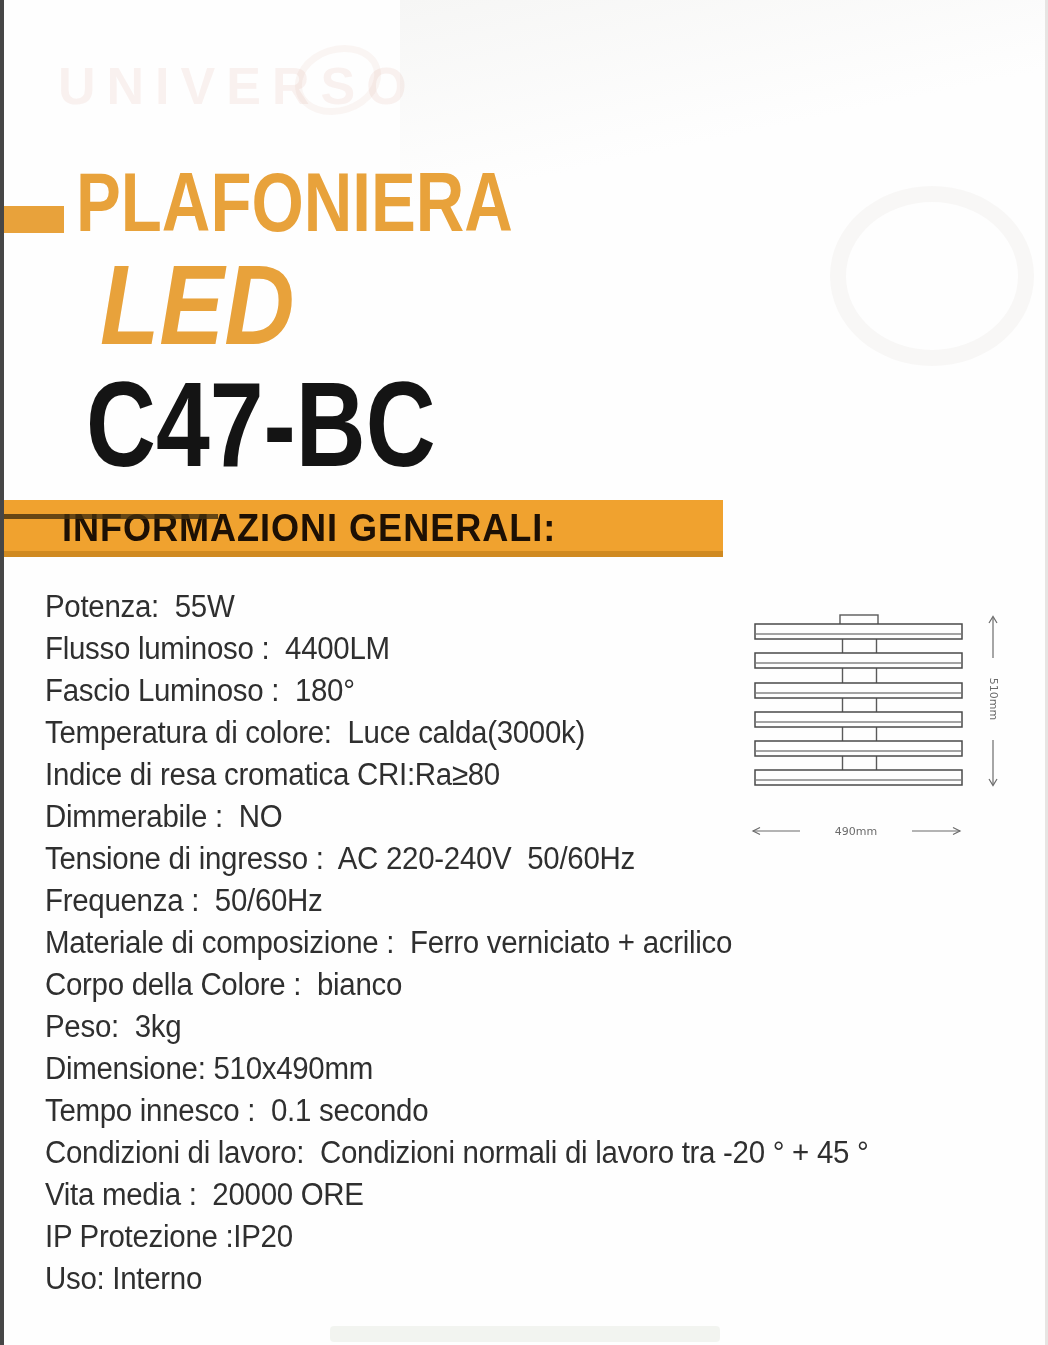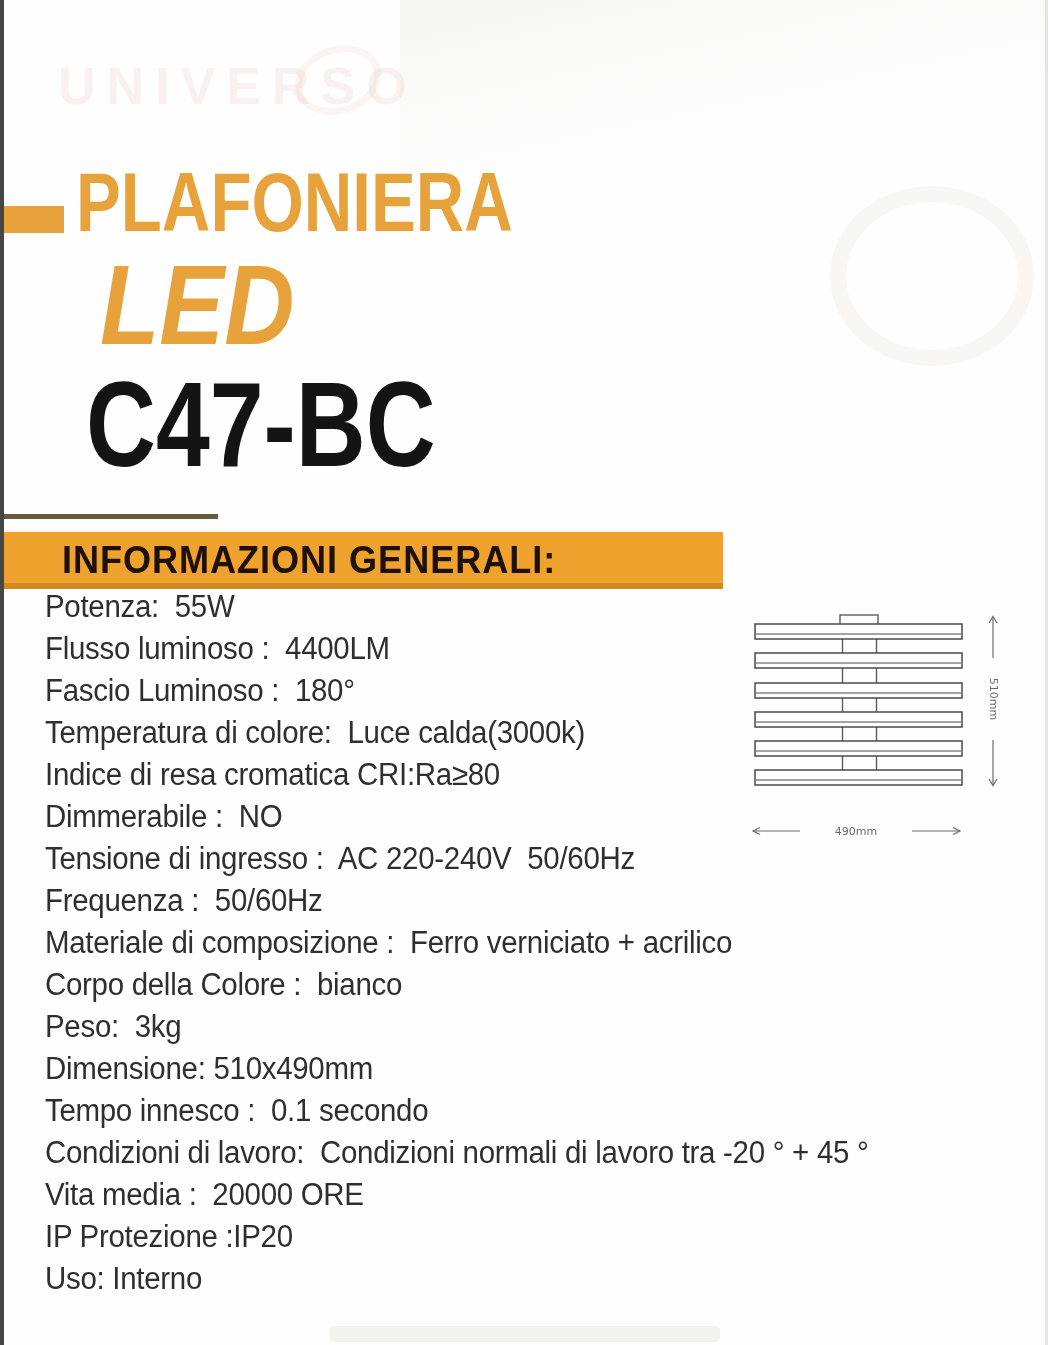--- a/index.html
+++ b/index.html
@@ -52,21 +52,21 @@
     transform:scaleX(.86);transform-origin:left top;white-space:nowrap;
   }
   .t3{
     position:absolute;left:86px;top:364px;
     font-size:121px;font-weight:bold;line-height:1;
     color:#141414;
     transform:scaleX(.80);transform-origin:left top;white-space:nowrap;
   }
   
   .banner{
-    position:absolute;left:4px;top:532px;width:719px;height:57px;
+    position:absolute;left:4px;top:500px;width:719px;height:57px;
     background:var(--banner,#F0A22F);
     box-shadow:inset 0 -6px 0 rgba(150,95,10,0.35);
     display:flex;align-items:center;
   }
   .banner-text{
     margin-left:58px;
     font-size:38px;font-weight:bold;letter-spacing:1px;
     color:#1d1004;
     transform:scaleX(.95);transform-origin:left center;white-space:nowrap;
   }

